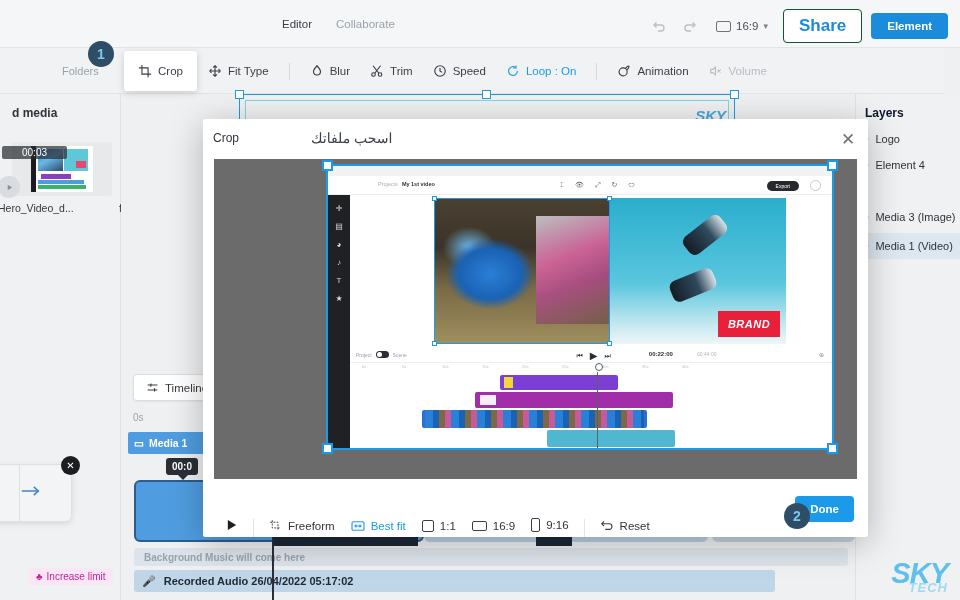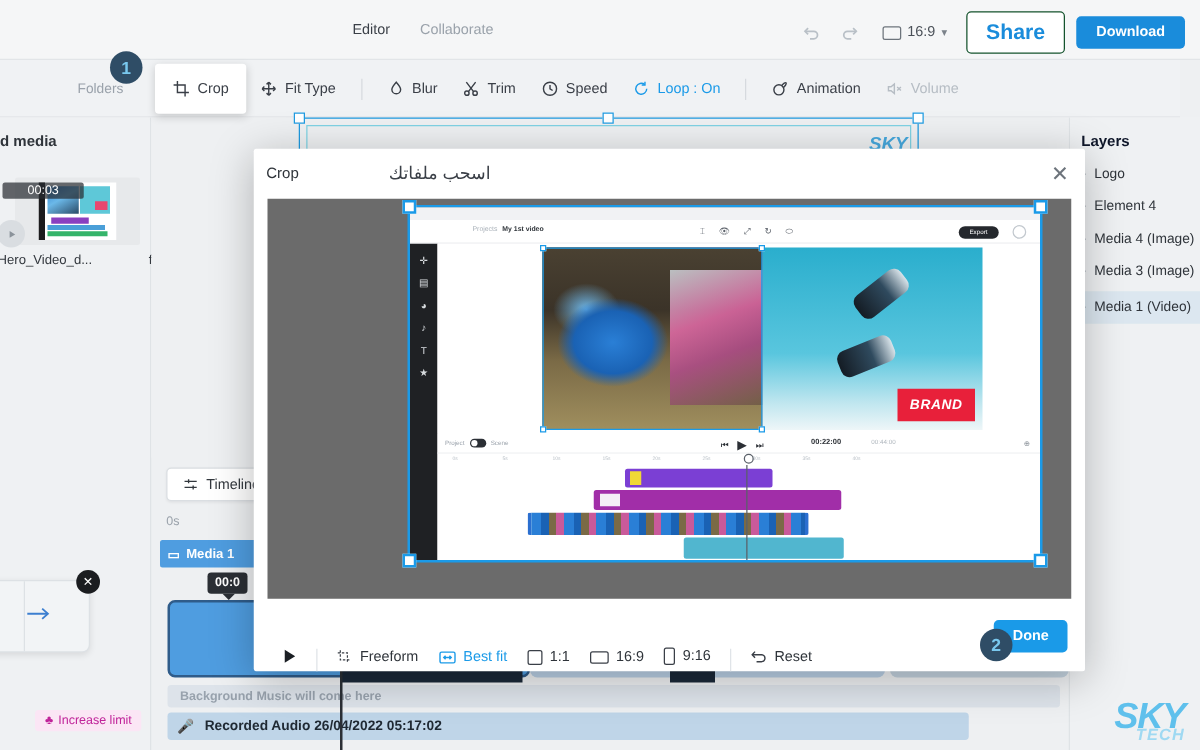--- a/index.html
+++ b/index.html
@@ -62,21 +62,21 @@
     display: flex; align-items: center; justify-content: center; z-index: 40;
   }
   .badge1 { left: 88px; top: 41px; }
   .badge2 { left: 784px; top: 503px; }
 
   
   .leftpanel {
     position: absolute; left: 0; top: 94px; width: 121px; bottom: 0;
     background: #eff1f3; border-right: 1px solid #dfe3e6;
   }
-  .lp-title { position: absolute; left: 0px; top: 12px; font-size: 12px; font-weight: bold; color: #2f343a; }
+  .lp-title { position: absolute; left: 0px; top: 12px; font-size: 12px; font-weight: bold; color: #2f343a; padding-left: 12px; }
   .media-card { position: absolute; left: 12px; top: 48px; width: 100px; }
   .thumb {
     width: 100px; height: 54px; background: #e7e9eb; border-radius: 2px;
     position: relative; overflow: hidden; display:flex; align-items:center; justify-content:center;
   }
   .thumb-inner { width: 62px; height: 46px; background: #fff; position: relative; }
   .ti-rail { position:absolute; left:0; top:0; width:5px; height:100%; background:#1c1c1e; }
   .ti-a { position:absolute; left:7px; top:3px; width:25px; height:22px;
     background: linear-gradient(150deg,#2f7fd0,#6bb8e8 45%,#2a4a66); }
   .ti-b { position:absolute; left:33px; top:3px; width:24px; height:22px; background:#5ec8d8; }
@@ -311,21 +311,21 @@
             <path d="M13 7H6a3 3 0 0 0 0 6h3"></path>
             <path d="M10.5 4.5 13 7l-2.5 2.5"></path>
           </svg>
       </div>
       <div class="ratio-sel">
         <span class="ratio-box"></span>
         <span>16:9</span>
         <span class="chev">▾</span>
       </div>
       <button class="btn-share">Share</button>
-      <button class="btn-download">Download</button>
+      <button class="btn-download">Element</button>
     </div>
   </div>
 
   <div class="toolrow">
     <div class="folders-lbl">Folders</div>
     <div class="tools">
 
       <div class="tool active-card">
         <svg width="14" height="14" viewBox="0 0 16 16" fill="none" stroke="#3a3f47" stroke-width="1.3">
             <path d="M4.5 1v10.5H15"></path>
@@ -440,24 +440,20 @@
   <div class="rightpanel">
     <div class="rp-title">Layers</div>
 
     <div class="layer" style="top:32px">
       <span class="ey">◔</span>
       <span>Logo</span>
     </div>
     <div class="layer" style="top:58px">
       <span class="ey">◔</span>
       <span>Element 4</span>
-    </div>
-    <div class="layer" style="top:84px">
-      <span class="ey">◔</span>
-      <span>Media 4 (Image)</span>
     </div>
     <div class="layer" style="top:110px">
       <span class="ey">◔</span>
       <span>Media 3 (Image)</span>
     </div>
     <div class="layer sel" style="top:139px">
       <span class="ey">◔</span>
       <span>Media 1 (Video)</span>
     </div>
   </div>

